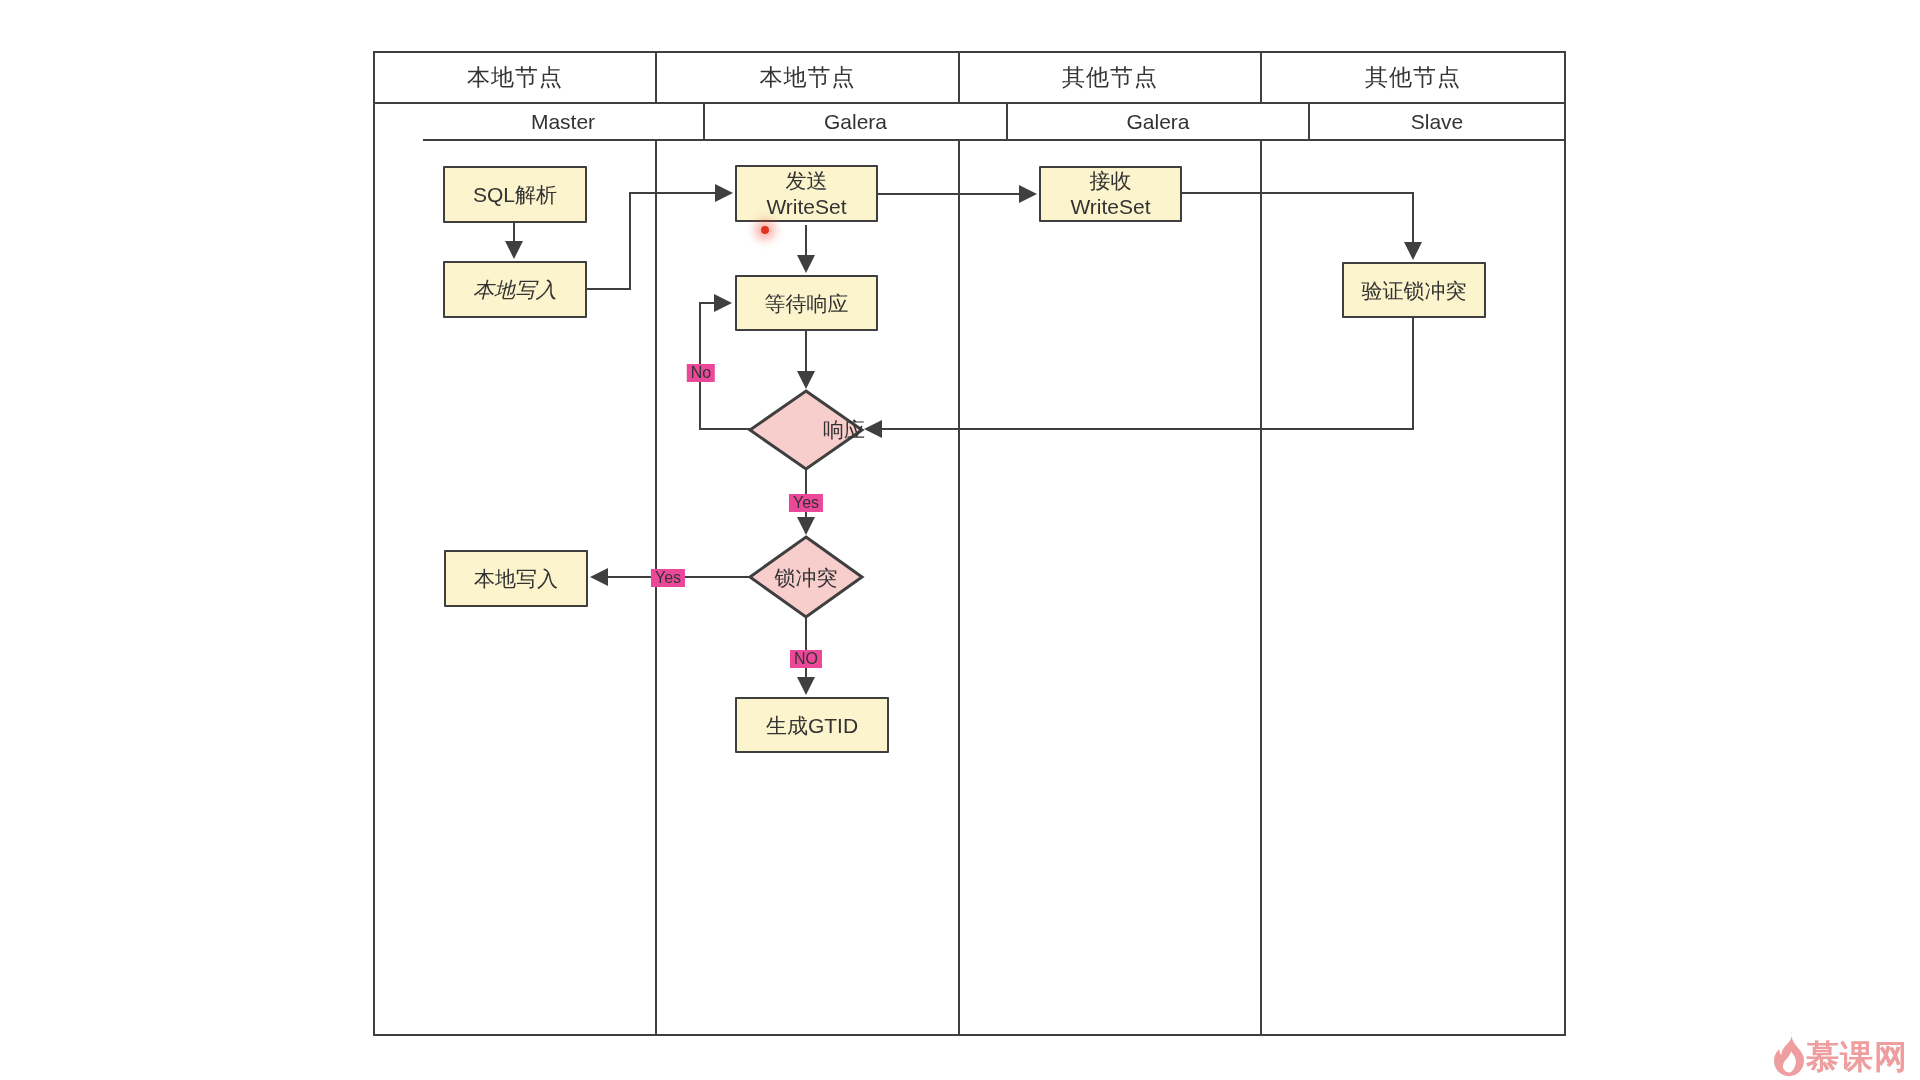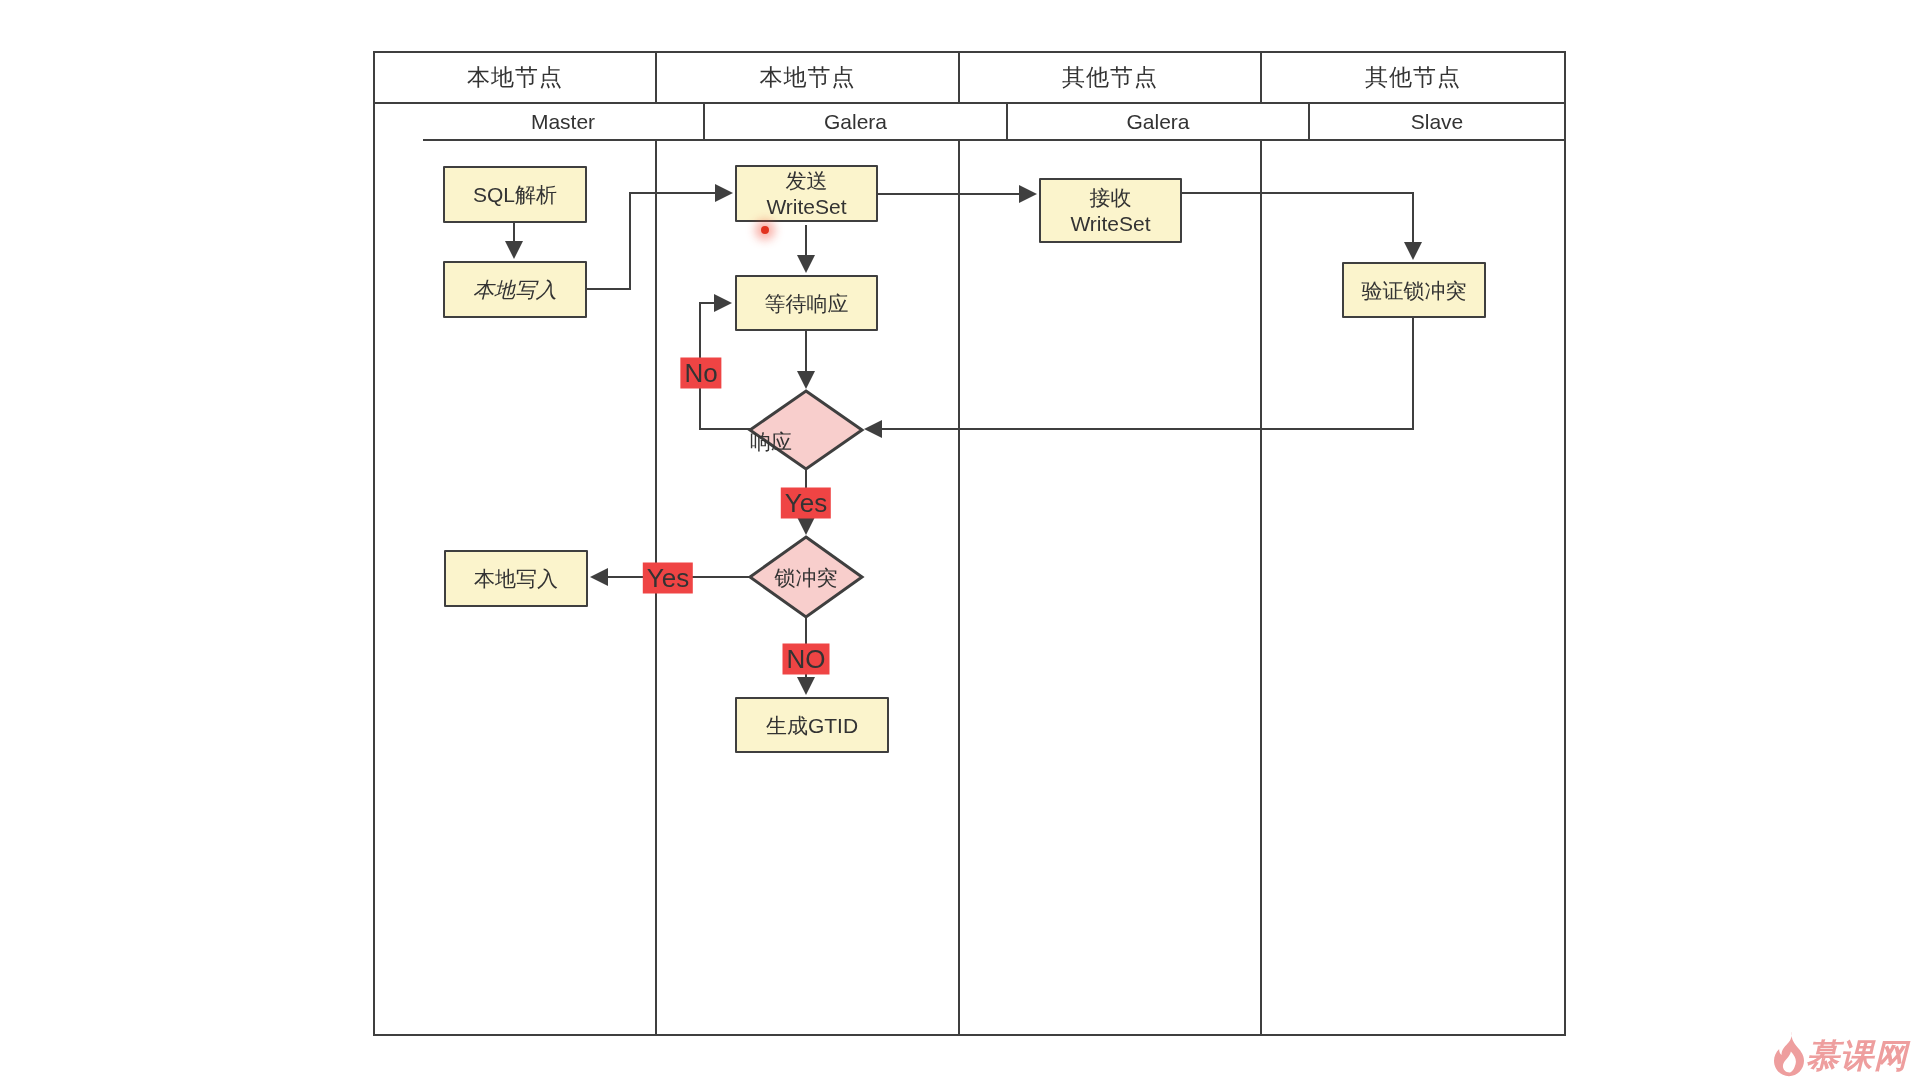--- a/index.html
+++ b/index.html
@@ -36,31 +36,31 @@
   .edges polygon.decision{fill:var(--decision-fill);stroke:var(--stroke);stroke-width:3px;stroke-linejoin:miter;}
 
   
   .node{position:absolute;background:var(--node-fill);border:2px solid var(--stroke);
     display:flex;flex-direction:column;align-items:center;justify-content:center;
     font-size:21px;line-height:27px;text-align:center;z-index:3;border-radius:1px;}
   .node span{display:block;}
 
   .decision-label{position:absolute;z-index:4;font-size:21px;transform:translate(-50%,-50%);}
 
-  .edge-label{position:absolute;z-index:4;font-size:26px;background:#ef4444;
+  .edge-label{position:absolute;z-index:4;font-size:16px;background:#ec4899;
     padding:0 4px;transform:translate(-50%,-50%);white-space:nowrap;}
 
   
   .cursor-dot{position:absolute;left:761px;top:226px;width:6px;height:6px;background:#fff;
     border:4px solid var(--cursor-red);border-radius:50%;
     box-shadow:0 0 10px 6px rgba(240,60,40,0.40);z-index:5;}
 
   
-  .watermark{position:absolute;left:1774px;top:1031px;display:flex;align-items:center;
-    color:var(--watermark);z-index:5;font-style:italic;}
+  .watermark{position:absolute;left:1774px;top:1031px;display:flex;align-items:flex-end;
+    color:var(--watermark);z-index:5;}
   .watermark .flame{width:30px;height:46px;margin-right:2px;}
   .watermark .wm-text{font-size:33px;line-height:40px;letter-spacing:1px;margin-top:4px;font-weight:bold;}
 </style>
 </head>
 <body>
 
 <div class="canvas">
 
   <div class="lane-table">
     <div class="lane-row r1">
@@ -110,35 +110,35 @@
   <div class="node" style="left:443px;top:261px;width:144px;height:57px;font-style:italic;">
     <span>本地写入</span>
   </div>
   <div class="node" style="left:735px;top:165px;width:143px;height:57px;line-height:26px;">
     <span>发送</span>
     <span>WriteSet</span>
   </div>
   <div class="node" style="left:735px;top:275px;width:143px;height:56px;">
     <span>等待响应</span>
   </div>
-  <div class="node" style="left:1039px;top:166px;width:143px;height:65px;line-height:26px;margin-top:12px;">
+  <div class="node" style="left:1039px;top:166px;width:143px;height:56px;line-height:26px;">
     <span>接收</span>
     <span>WriteSet</span>
   </div>
   <div class="node" style="left:1342px;top:262px;width:144px;height:56px;">
     <span>验证锁冲突</span>
   </div>
   <div class="node" style="left:444px;top:550px;width:144px;height:57px;">
     <span>本地写入</span>
   </div>
   <div class="node" style="left:735px;top:697px;width:154px;height:56px;text-align:center;">
     <span>生成GTID</span>
   </div>
 
-  <div class="decision-label" style="left:771px;top:430px;margin-top:12px;">响应</div>
+  <div class="decision-label" style="left:844px;top:430px;">响应</div>
   <div class="decision-label" style="left:806px;top:578px;">锁冲突</div>
 
   <div class="edge-label" style="left:701px;top:373px;">No</div>
   <div class="edge-label" style="left:806px;top:503px;">Yes</div>
   <div class="edge-label" style="left:668px;top:578px;">Yes</div>
   <div class="edge-label" style="left:806px;top:659px;">NO</div>
 
   <div class="cursor-dot"></div>
 
   <div class="watermark">

